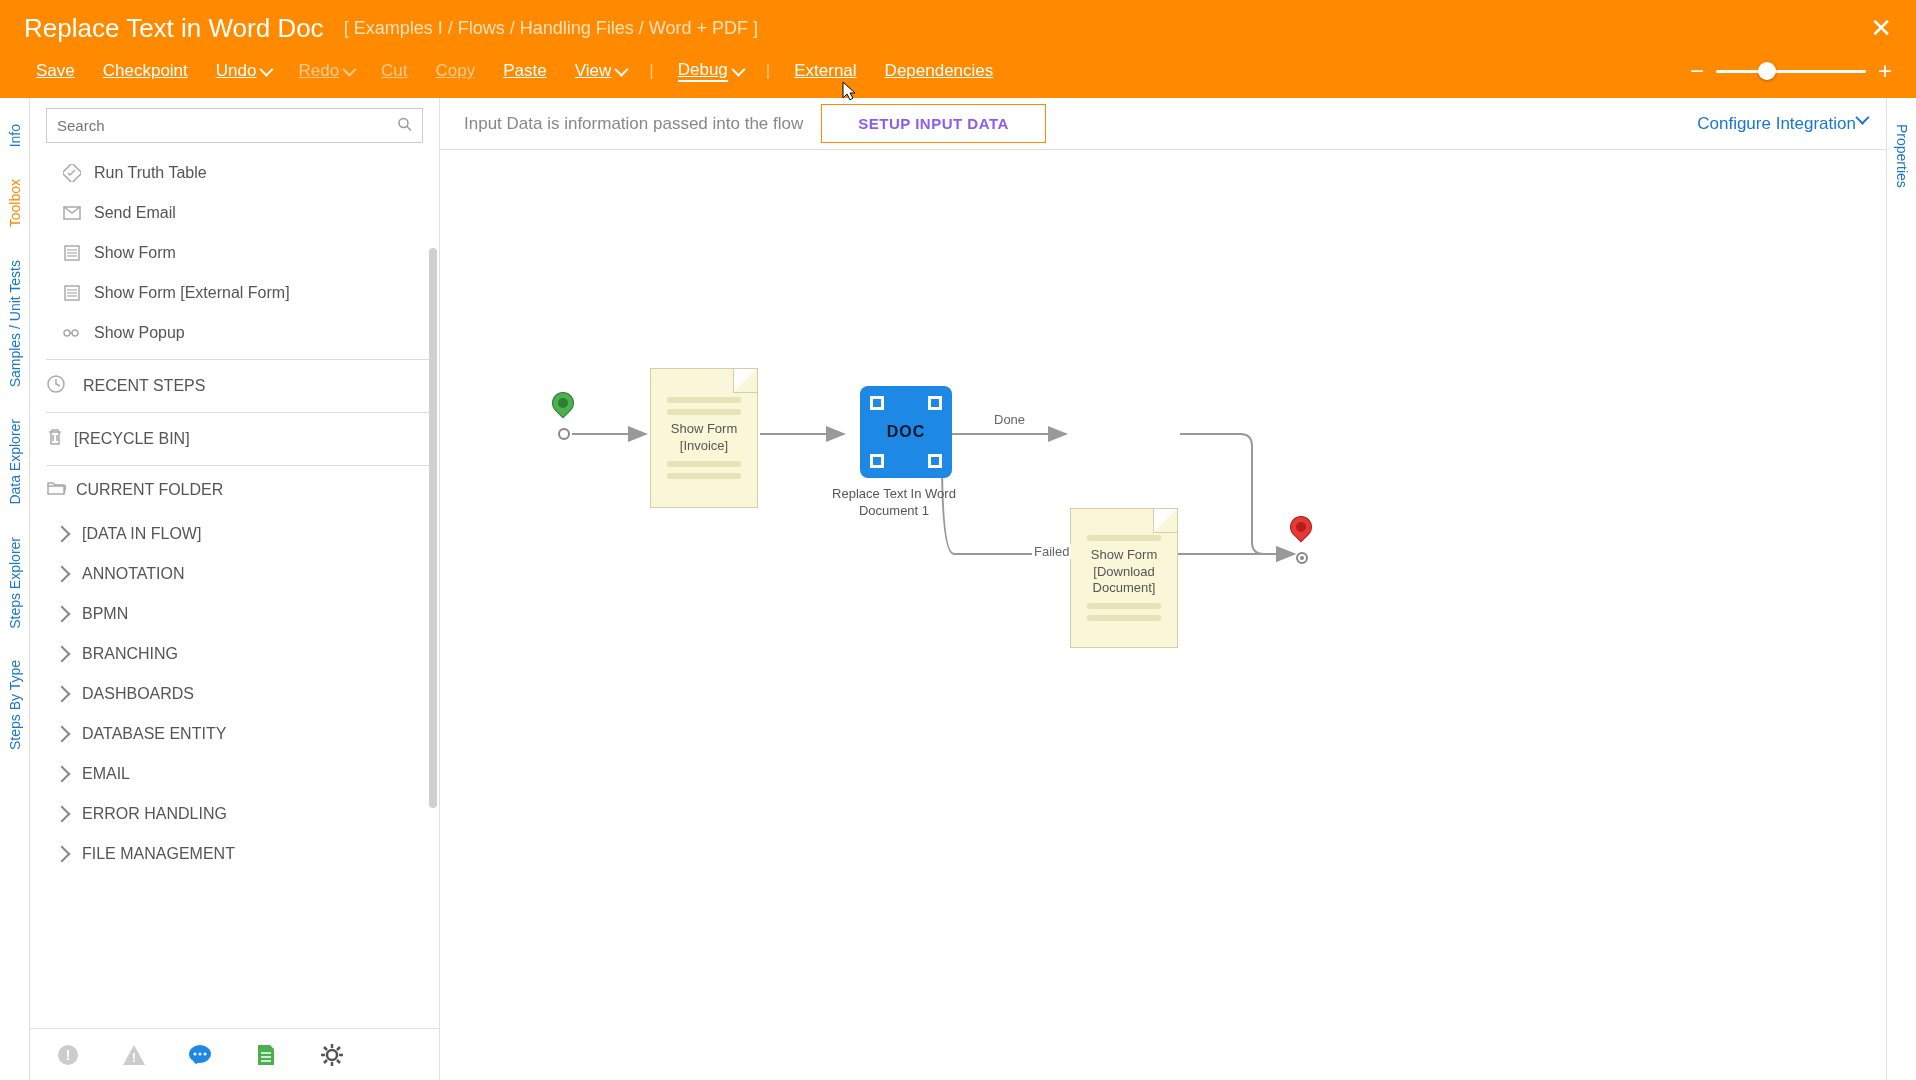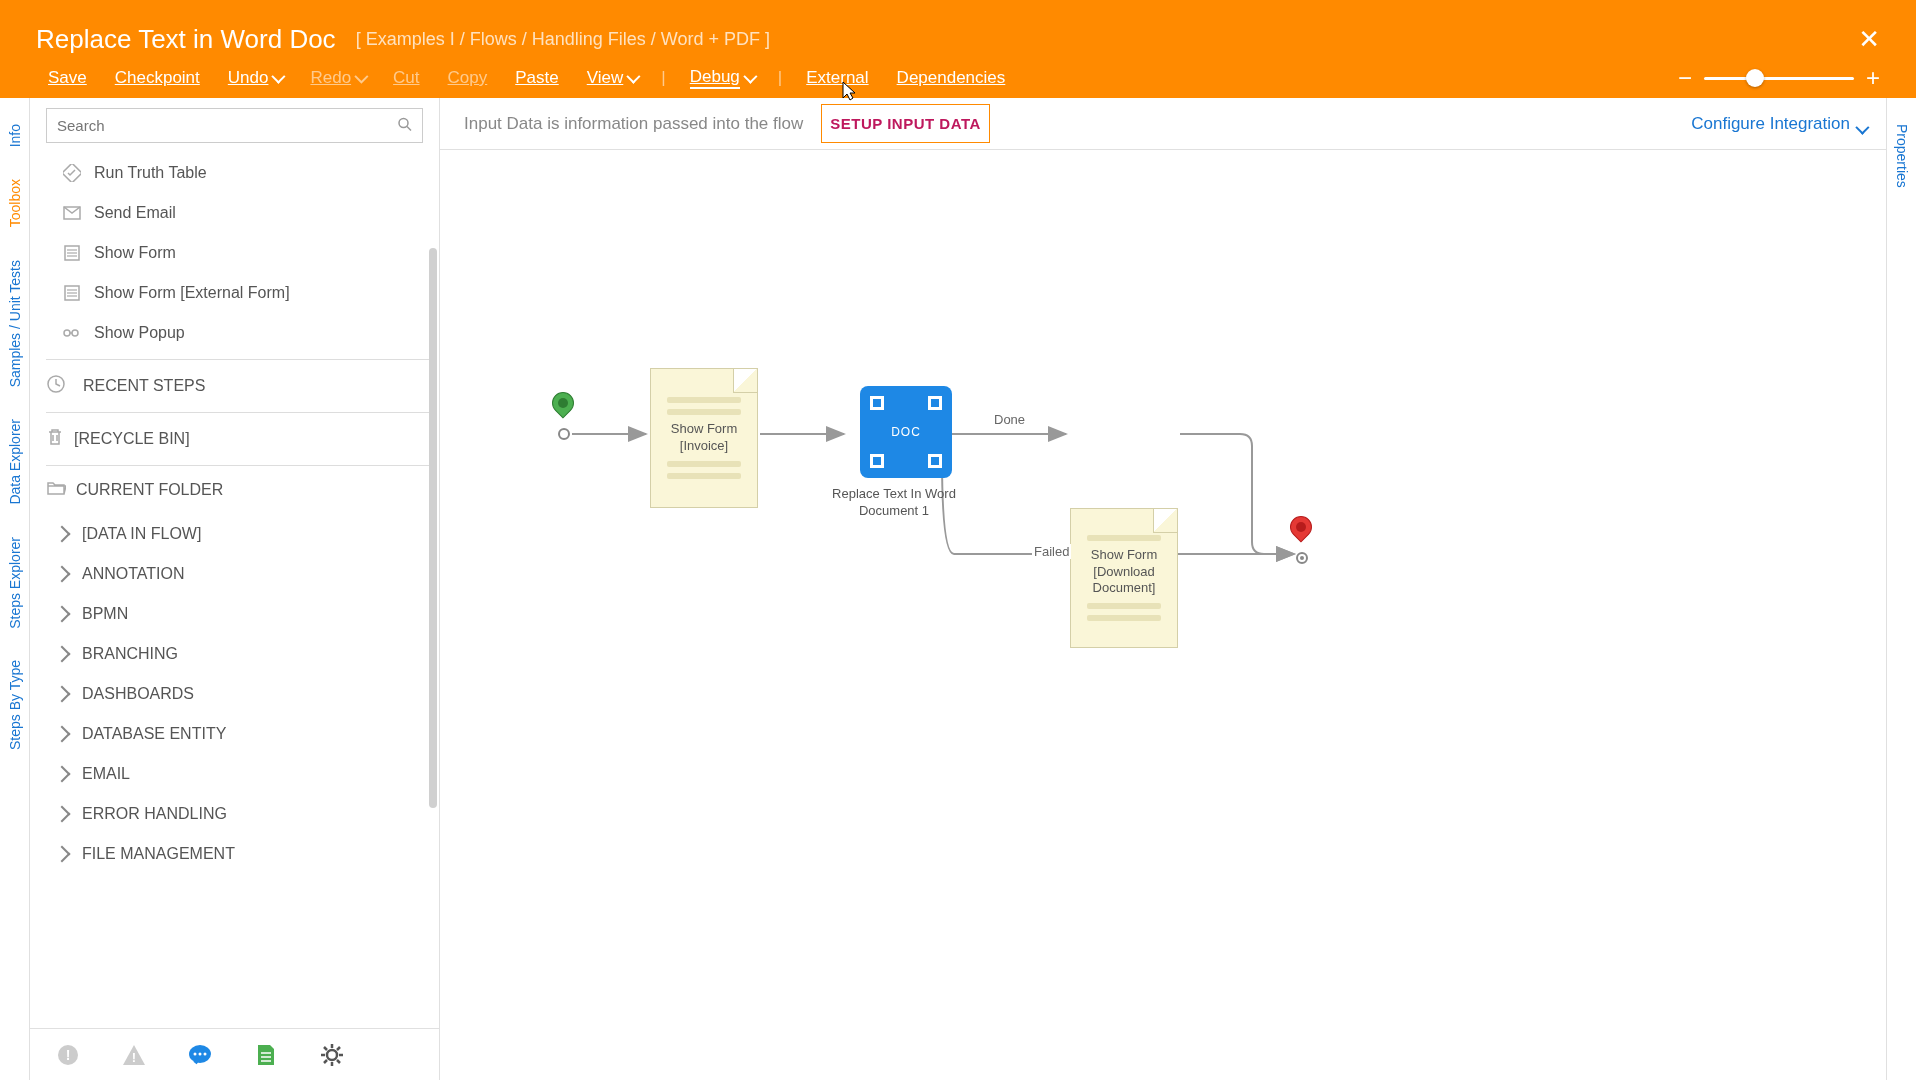--- a/index.html
+++ b/index.html
@@ -1,39 +1,39 @@
 <!DOCTYPE html>
 <html><head>
 <meta charset="utf-8">
 <style>
   * { box-sizing: border-box; margin: 0; padding: 0; }
   body { font-family: "Segoe UI", Arial, sans-serif; font-size: 14px; color: #333; background: #fff; overflow: hidden; width: 1916px; height: 1080px; }
   
-  .header { background: #ff8a00; color: #fff; height: 98px; display: flex; flex-direction: column; padding: 16px; justify-content: space-between; }
+  .header { background: #ff8a00; color: #fff; height: 98px; display: flex; flex-direction: column; padding: 4px; justify-content: space-between; }
   .header-top { display: flex; align-items: center; padding: 8px 20px 4px 20px; height: 48px; }
   .title { font-size: 26px; font-weight: 500; color: #fff; margin-right: 20px; }
   .breadcrumb { font-size: 18px; color: rgba(255,255,255,0.75); font-weight: 300; }
   .close-x { margin-left: auto; font-size: 26px; color: #fff; cursor: pointer; font-weight: 300; }
   
   .menu-bar { display: flex; align-items: center; padding: 0 20px; height: 50px; gap: 4px; }
   .menu-item { padding: 8px 12px; color: #fff; font-size: 17px; cursor: pointer; display: flex; align-items: center; gap: 4px; text-decoration: underline; }
   .menu-item.disabled { color: rgba(255,255,255,0.55); }
   .menu-sep { color: rgba(255,255,255,0.55); padding: 0 8px; font-size: 17px; }
   .chevron-down { width: 10px; height: 10px; display: inline-block; border-right: 2px solid currentColor; border-bottom: 2px solid currentColor; transform: rotate(45deg) translateY(-2px); }
   .debug-underline { border-bottom: 2px solid #fff; }
   
   .zoom-controls { margin-left: auto; display: flex; align-items: center; gap: 12px; }
   .zoom-minus, .zoom-plus { font-size: 24px; color: #fff; cursor: pointer; font-weight: 300; }
   .zoom-slider { width: 150px; height: 3px; background: #fff; position: relative; border-radius: 2px; }
   .zoom-thumb { width: 18px; height: 18px; border-radius: 50%; background: #fff; position: absolute; top: -8px; left: 42px; box-shadow: 0 1px 3px rgba(0,0,0,0.3); }
   
   .sub-header { display: flex; align-items: center; height: 52px; border-bottom: 1px solid #e0e0e0; padding: 0 20px 0 478px; gap: 18px; background: #fff; }
   .input-hint { color: #888; font-size: 17px; }
-  .setup-btn { border: 1px solid #ff8a00; color: #be185d; background: #fff; padding: 10px 8px; font-size: 15px; font-weight: 600; letter-spacing: 0.5px; cursor: pointer; }
-  .config-link { margin-left: auto; color: #1976d2; font-size: 17px; cursor: pointer; display: flex; align-items: flex-end; gap: 6px; }
+  .setup-btn { border: 1px solid #ff8a00; color: #8b5cf6; background: #fff; padding: 10px 36px; font-size: 15px; font-weight: 600; letter-spacing: 0.5px; cursor: pointer; }
+  .config-link { margin-left: auto; color: #1976d2; font-size: 17px; cursor: pointer; display: flex; align-items: flex-start; }
   
   .main { display: flex; height: calc(100% - 98px); position: relative; }
   
   .left-tabs { width: 30px; background: #fff; border-right: 1px solid #e0e0e0; display: flex; flex-direction: column; align-items: center; padding-top: 10px; }
   .vtab { writing-mode: vertical-rl; text-orientation: mixed; transform: rotate(180deg); padding: 16px 4px; color: #1976d2; font-size: 14px; cursor: pointer; }
   .vtab.active { color: #ff8a00; }
   
   .right-tabs { width: 30px; background: #fff; border-left: 1px solid #e0e0e0; display: flex; flex-direction: column; align-items: center; padding-top: 10px; position: absolute; right: 0; top: 0; bottom: 0; }
   .vtab-r { writing-mode: vertical-rl; padding: 16px 4px; color: #1976d2; font-size: 14px; cursor: pointer; }
   
@@ -76,21 +76,21 @@
   .doc-node { width: 108px; height: 140px; background: #faf6d8; border: 1px solid #d4cfa8; position: relative; padding: 10px; text-align: center; display: flex; flex-direction: column; justify-content: center; gap: 6px; }
   .doc-fold { position: absolute; top: 0; right: 0; width: 24px; height: 24px; background: linear-gradient(135deg, #fff 48%, transparent 50%); border-left: 1px solid #d4cfa8; border-bottom: 1px solid #d4cfa8; }
   .doc-line { height: 6px; background: #e8e2b8; margin: 0 6px; border-radius: 2px; }
   .doc-label { font-size: 13px; color: #555; line-height: 1.3; }
   
   .show-form-1 { left: 150px; top: 70px; }
   .show-form-2 { left: 570px; top: 70px; }
   
   .doc-blue { left: 348px; top: 88px; text-align: center; }
   .doc-blue-box { width: 92px; height: 92px; background: #1e88e5; border-radius: 8px; display: flex; align-items: center; justify-content: center; margin: 0 auto 8px auto; position: relative; }
-  .doc-blue-inner { color: #ffffff; font-size: 12px; font-weight: 400; letter-spacing: 1px; }
+  .doc-blue-inner { color: #0f172a; font-size: 16px; font-weight: 700; letter-spacing: 1px; }
   .dbc-tl { top: 10px; left: 10px; border-right: none; border-bottom: none; }
   .dbc-tr { top: 10px; right: 10px; border-left: none; border-bottom: none; }
   .dbc-bl { bottom: 10px; left: 10px; border-right: none; border-top: none; }
   .dbc-br { bottom: 10px; right: 10px; border-left: none; border-top: none; }
   .dbc { position: absolute; width: 14px; height: 14px; border: 3px solid #fff; }
   .doc-blue-label { font-size: 13px; color: #555; line-height: 1.3; width: 140px; margin-left: -24px; }
   
   .end-pin { left: 790px; top: 218px; width: 24px; }
   .pin-head-r { width: 22px; height: 22px; border-radius: 50% 50% 50% 0; background: #e53935; transform: rotate(-45deg); border: 1px solid #b71c1c; }
   .pin-dot-r { position: absolute; top: 6px; left: 6px; width: 10px; height: 10px; border-radius: 50%; background: #b71c1c; }

